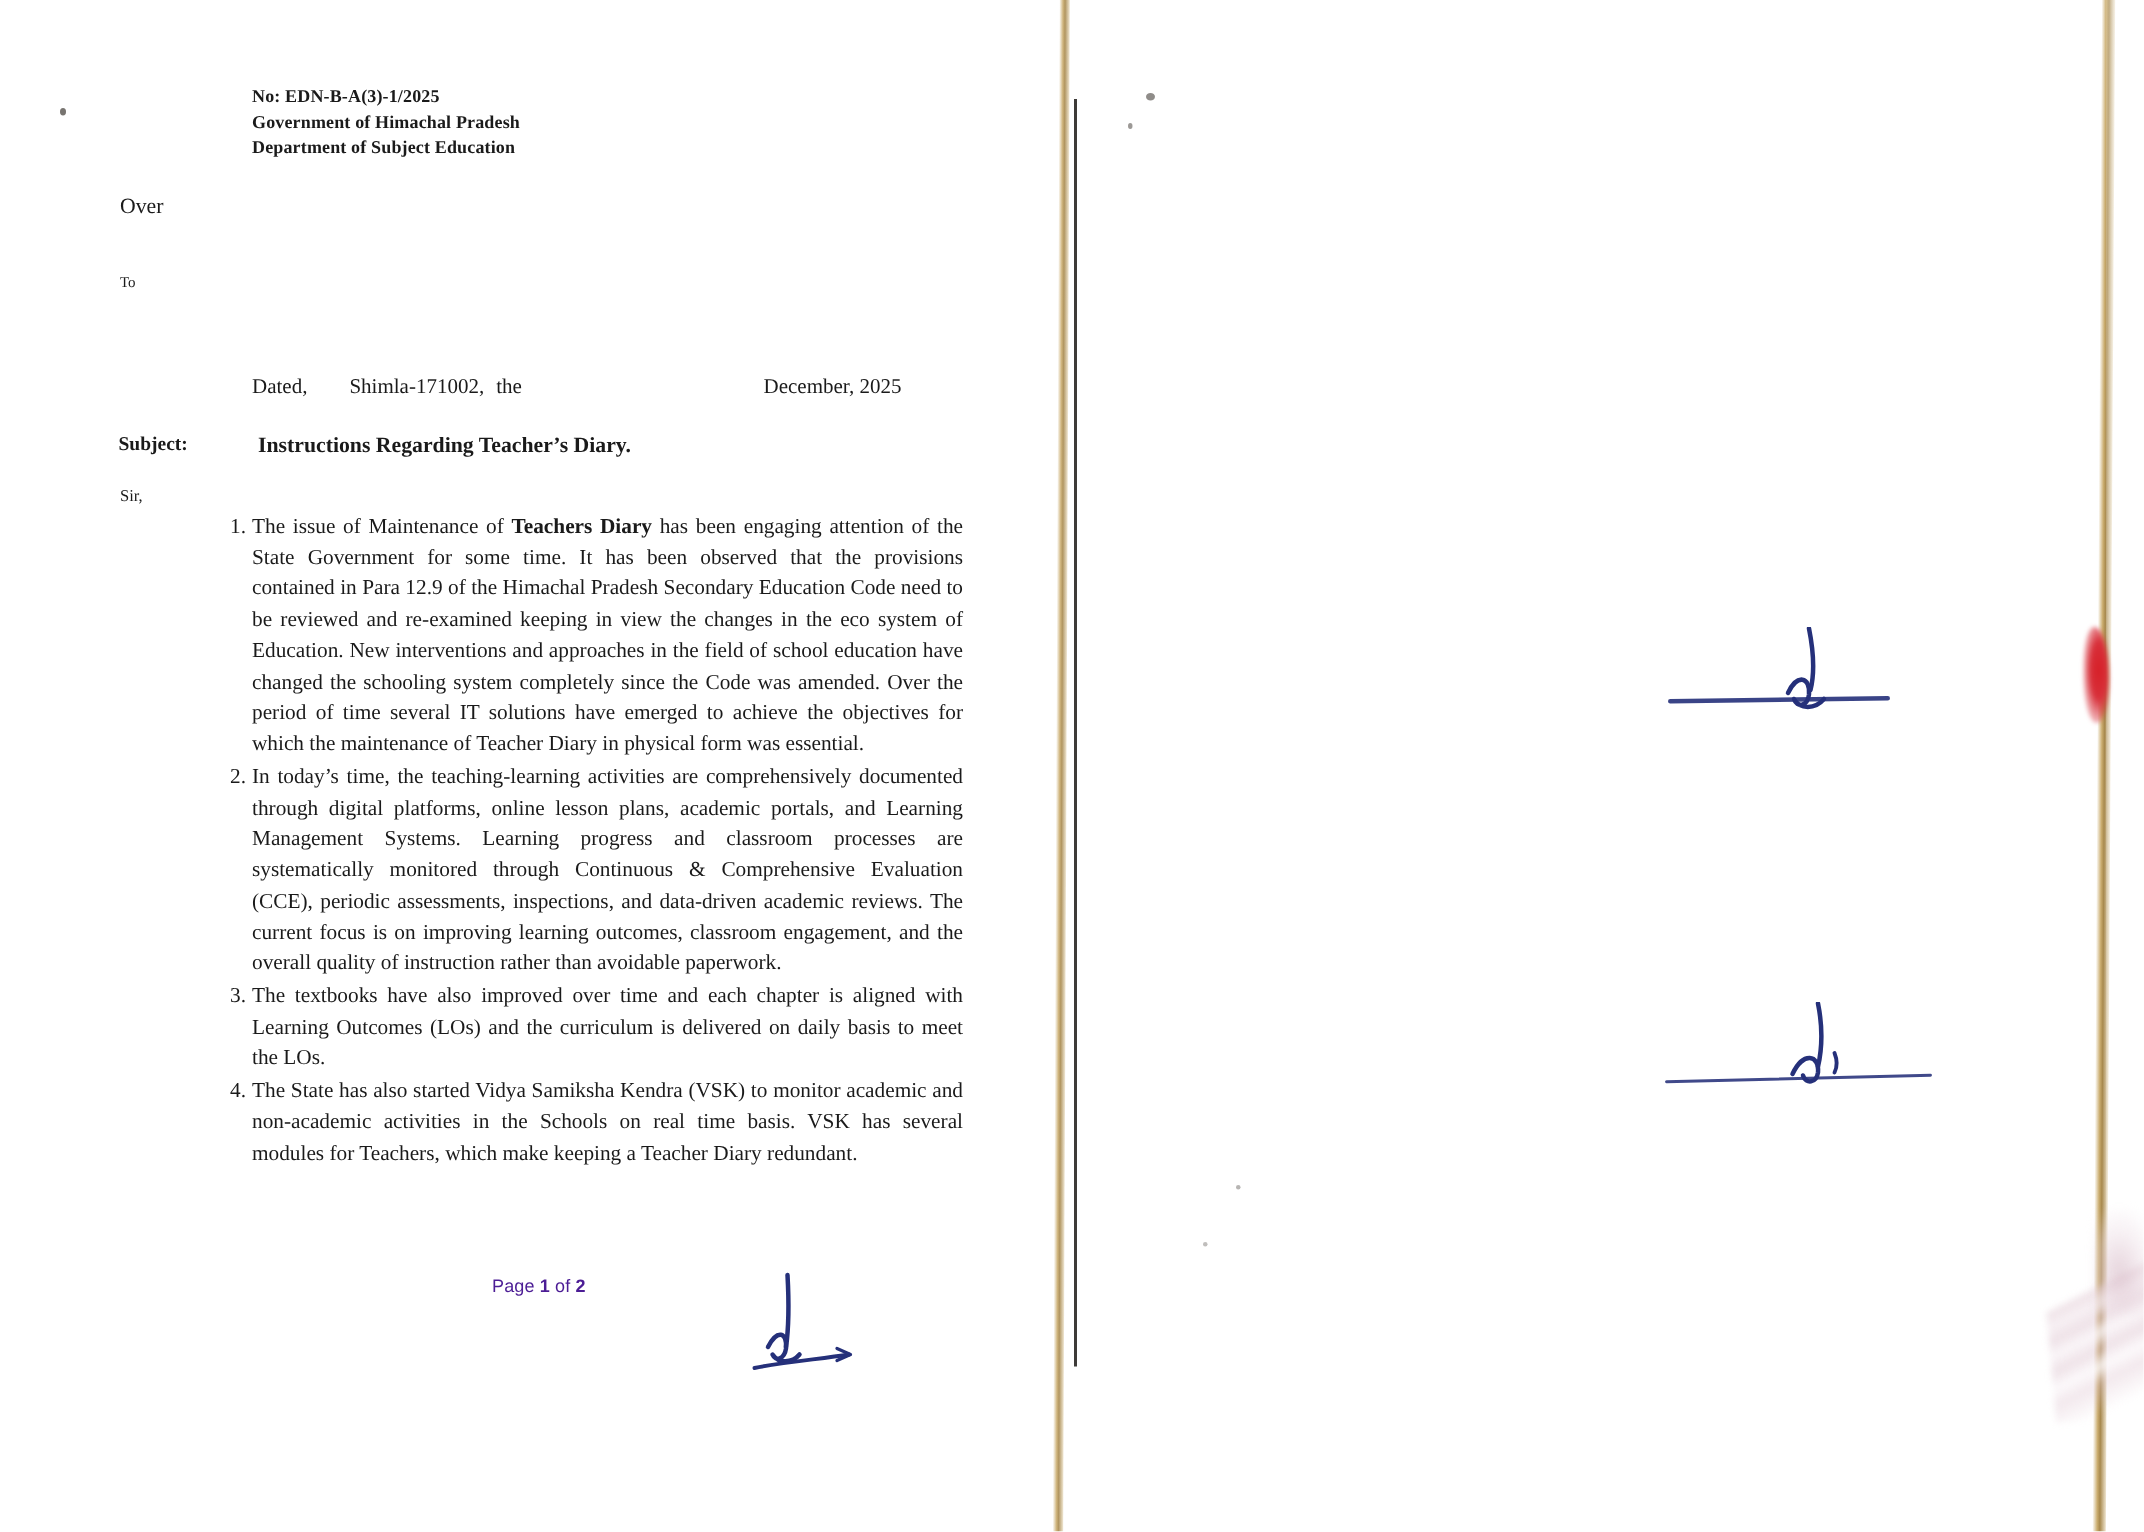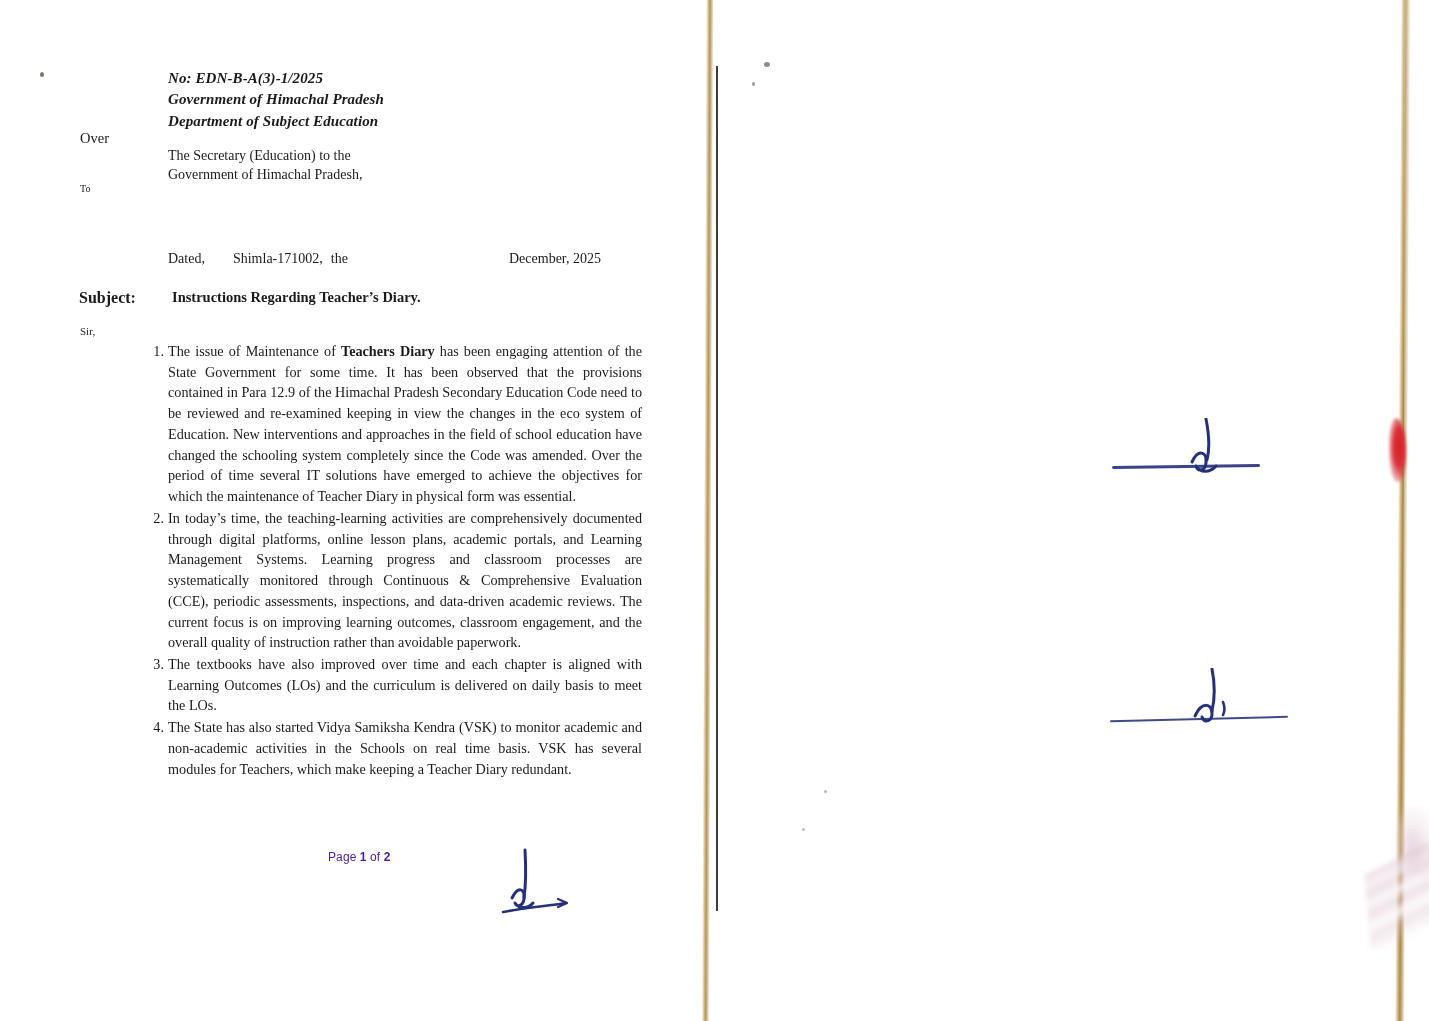--- a/index.html
+++ b/index.html
@@ -116,31 +116,30 @@
 
   
   .tb {                       
     position: absolute;
     line-height: 1.30;
   }
   .b { font-weight: bold; }
 
   
   #letterhead {
-    left: 168px; top: 68px;
-    font-size: 15px;
+    left: 168px; top: 56px;
+    font-size: 12px;
     font-weight: bold;
     line-height: 1.42;
     letter-spacing: .1px;
-    font-style: italic;
   }
   #label-from    { left: 80px;  top: 129px; font-size: 14.5px; }
   #label-to      { left: 80px;  top: 182px; font-size: 10px; }
   #label-sir     { left: 80px;  top: 324px; font-size: 11px; }
-  #label-subject { left: 79px;  top: 288px; font-size: 16px; font-weight: bold; }
+  #label-subject { left: 79px;  top: 288px; font-size: 13px; font-weight: bold; }
 
   #addr-from { left: 168px; top: 146px; font-size: 14px;   line-height: 1.36; }
   #addr-to   { left: 168px; top: 199px; font-size: 14px;   line-height: 1.36; }
 
   #dated-row { left: 168px; top: 250px; font-size: 14px; width: 470px; }
   #dated-row .d-city  { margin-left: 28px; }
   #dated-row .d-the   { margin-left: 8px; }
   #dated-row .d-month { position: absolute; left: 341px; top: 0; white-space: nowrap; }
 
   #subject-text { left: 172px; top: 288px; font-size: 14.5px; font-weight: bold; }
@@ -224,24 +223,20 @@
 
     <div class="tb b" id="letterhead">
       <div>No: EDN-B-A(3)-1/2025</div>
       <div>Government of Himachal Pradesh</div>
       <div>Department of Subject Education</div>
     </div>
 
     <div class="tb" id="label-from">Over</div>
     <div class="tb" id="label-to">To</div>
 
-    <div class="tb" id="addr-from">
-      <div>The Secretary (Education) to the</div>
-      <div>Government of Himachal Pradesh,</div>
-    </div>
 
 
     <div class="tb" id="dated-row">
       <span>Dated,</span><span class="d-city">Shimla-171002,</span><span class="d-the">the</span>
       <span class="d-month">December, 2025</span>
     </div>
 
     <div class="tb" id="label-subject">Subject:</div>
     <div class="tb" id="subject-text">Instructions Regarding Teacher’s Diary.</div>
     <div class="tb" id="label-sir">Sir,</div>

